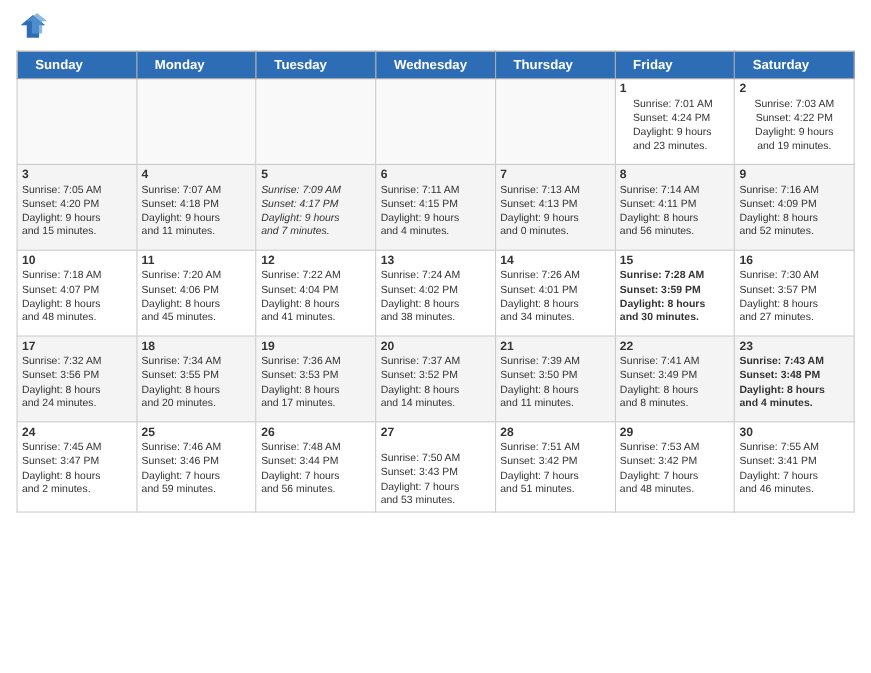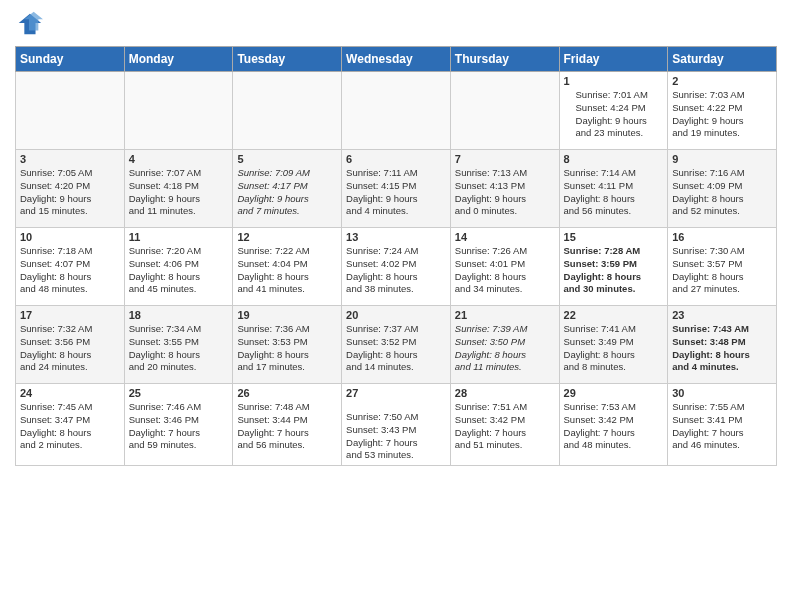--- a/index.html
+++ b/index.html
@@ -52,21 +52,21 @@
       color: #555;
     }
     .calendar {
       width: 100%;
       border-collapse: collapse;
     }
     .calendar th {
       background: #2d6db5;
       color: #fff;
       font-size: 12px;
-      padding: 5px 4px;
+      padding: 5px 16px;
       text-align: left;
       border: 1px solid #aaa;
     }
     .calendar td {
       vertical-align: top;
       border: 1px solid #ccc;
       padding: 3px 4px;
       width: calc(100% / 7);
       height: 78px;
       background: #fff;
@@ -136,21 +136,21 @@
           <td class="empty"></td>
           <td>
             <span class="day-num">1</span>
             <div class="day-info" style="white-space: pre-line; margin-left: 12px;">Sunrise: 7:01 AM
 Sunset: 4:24 PM
 Daylight: 9 hours
 and 23 minutes.</div>
           </td>
           <td>
             <span class="day-num">2</span>
-            <div class="day-info" style="white-space: pre-line;">Sunrise: 7:03 AM
+            <div class="day-info" style="white-space: pre-line; text-align: center;">Sunrise: 7:03 AM
 Sunset: 4:22 PM
 Daylight: 9 hours
 and 19 minutes.</div>
           </td>
         </tr>
         <tr>
           <td>
             <span class="day-num">3</span>
             <div class="day-info" style="white-space: pre-line;">Sunrise: 7:05 AM
 Sunset: 4:20 PM
@@ -275,21 +275,21 @@
           </td>
           <td>
             <span class="day-num">20</span>
             <div class="day-info" style="white-space: pre-line;">Sunrise: 7:37 AM
 Sunset: 3:52 PM
 Daylight: 8 hours
 and 14 minutes.</div>
           </td>
           <td>
             <span class="day-num">21</span>
-            <div class="day-info" style="white-space: pre-line; font-style: italic;">Sunrise: 7:39 AM
+            <div class="day-info" style="white-space: pre-line;">Sunrise: 7:39 AM
 Sunset: 3:50 PM
 Daylight: 8 hours
 and 11 minutes.</div>
           </td>
           <td>
             <span class="day-num">22</span>
             <div class="day-info" style="white-space: pre-line;">Sunrise: 7:41 AM
 Sunset: 3:49 PM
 Daylight: 8 hours
 and 8 minutes.</div>

